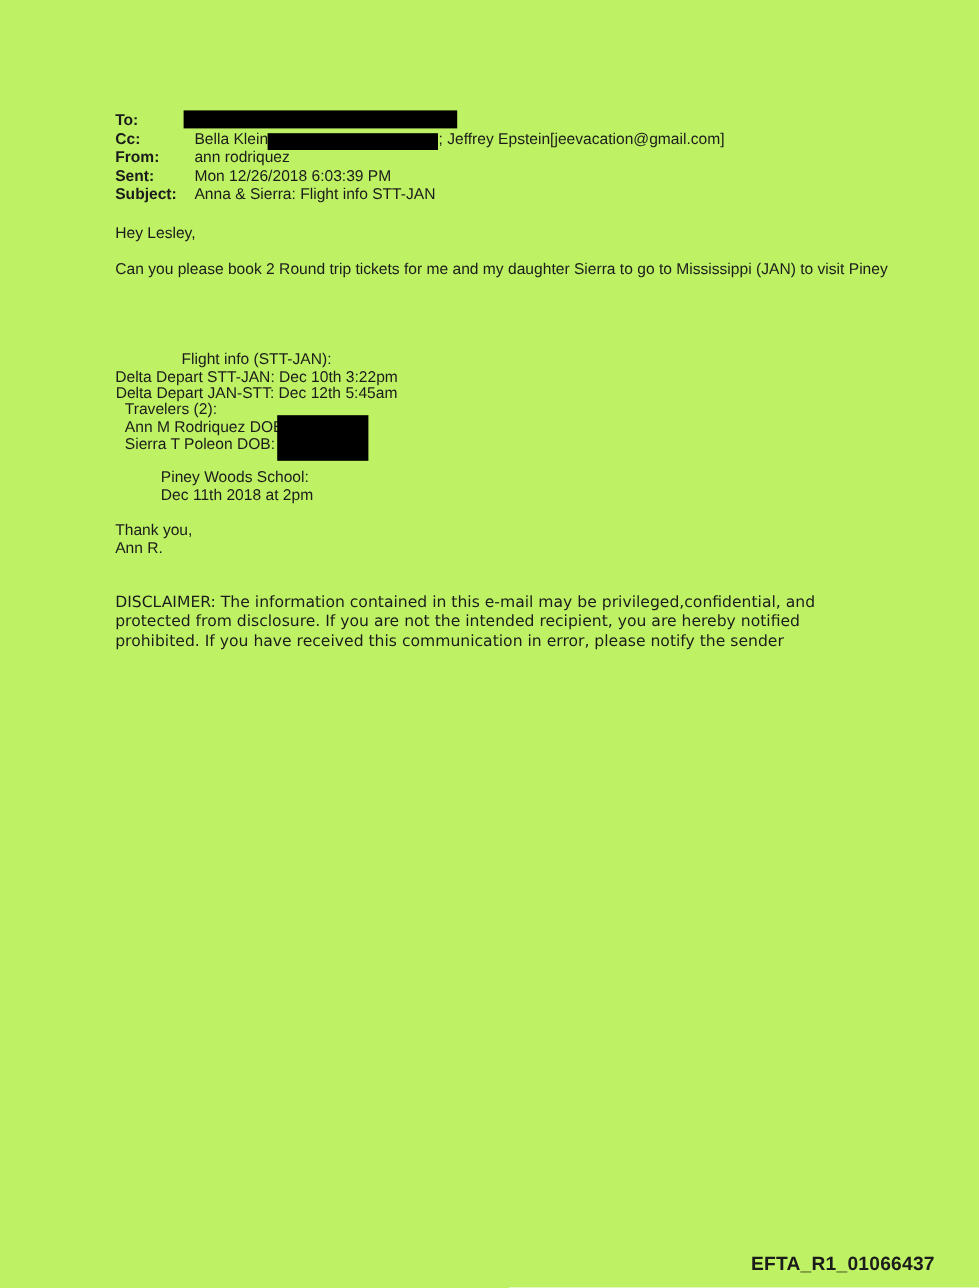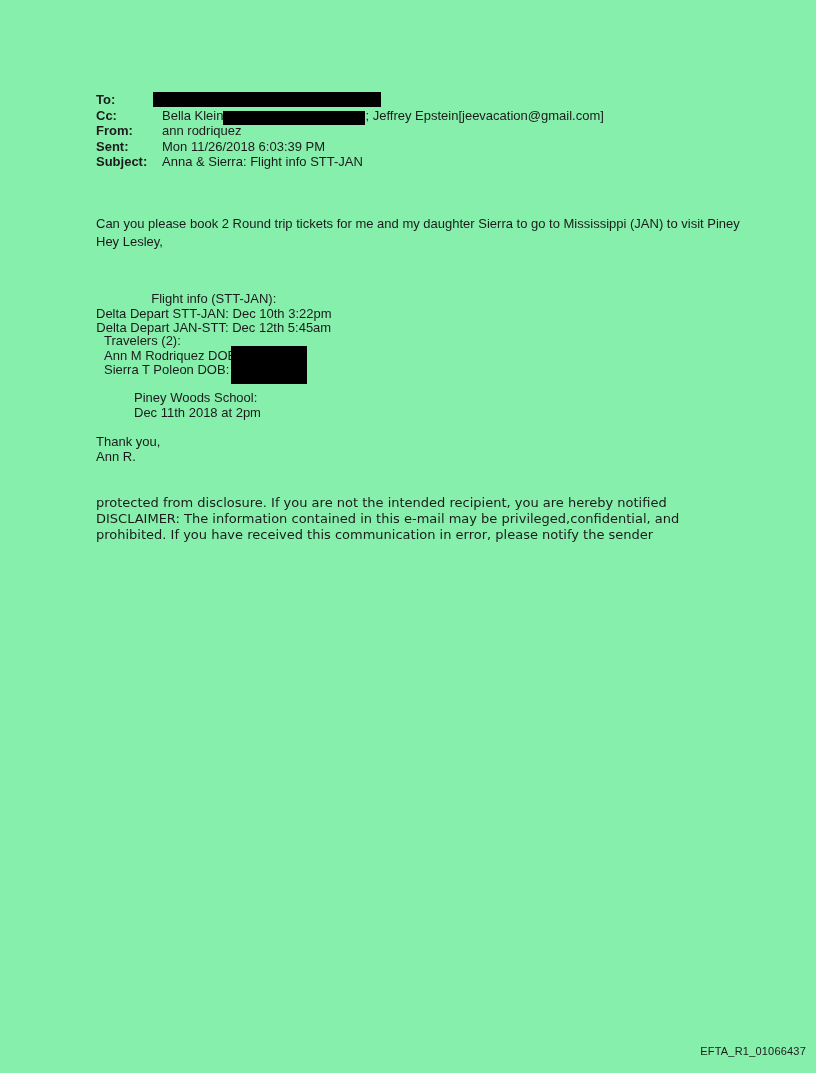--- a/index.html
+++ b/index.html
@@ -1,20 +1,20 @@
 <!DOCTYPE html>
 <html><head>
 <meta charset="utf-8">
 <style>
   html, body { margin: 0; padding: 0; background: #ffffff; }
   .page {
     position: relative;
     width: 816px;
     height: 1073px;
-    background: #86efac;
+    background: #bef264;
     font-family: "Liberation Sans", sans-serif;
     font-size: 13px;
     color: #1b1b1b;
     overflow: hidden;
   }
   
   .email-header {
     position: absolute;
     left: 96px;
     top: 92px;
@@ -40,21 +40,21 @@
     margin-top: 0px;
   }
   .cc-bar {
     width: 142px;
     height: 14px;
     vertical-align: text-bottom;
     margin-bottom: -2px;
   }
   
   .blk { position: absolute; left: 96px; line-height: 14.6px; white-space: nowrap; }
-  .greeting   { top: 187px; margin-top: 48px; }
+  .greeting   { top: 187px; }
   .request    { top: 217px; }
   .flight     { top: 292px; text-align: center; }
   .travelers  { top: 334px; left: 104px; }
   .dob-bar {
     position: absolute;
     left: 127px;
     top: 12px;
     width: 76px;
     height: 38px;
     background: #000000;
@@ -67,43 +67,44 @@
     left: 96px;
     top: 495px;
     font-family: "DejaVu Sans", sans-serif;
     font-size: 13px;
     line-height: 16.2px;
     white-space: nowrap;
   }
   
   .bates {
     position: absolute;
-    right: 10px;
+    right: 37px;
     top: 1045px;
-    font-size: 11px;
+    font-size: 16px;
     letter-spacing: 0.2px;
+    font-weight: bold;
   }
 </style>
 </head>
 <body>
 
 <div class="page">
 
   <div class="email-header">
     <div class="hrow">
       <span class="hlabel">To:</span><span class="redact to-bar"></span>
     </div>
     <div class="hrow">
       <span class="hlabel">Cc:</span><span>Bella Klein</span><span class="redact cc-bar"></span><span>; Jeffrey Epstein[jeevacation@gmail.com]</span>
     </div>
     <div class="hrow">
       <span class="hlabel">From:</span><span>ann rodriquez</span>
     </div>
     <div class="hrow">
-      <span class="hlabel">Sent:</span><span>Mon 11/26/2018 6:03:39 PM</span>
+      <span class="hlabel">Sent:</span><span>Mon 12/26/2018 6:03:39 PM</span>
     </div>
     <div class="hrow">
       <span class="hlabel">Subject:</span><span>Anna &amp; Sierra: Flight info STT-JAN</span>
     </div>
   </div>
 
   <div class="blk greeting">Hey Lesley,</div>
 
   <div class="blk request">
     <div>Can you please book 2 Round trip tickets for me and my daughter Sierra to go to Mississippi (JAN) to visit Piney</div>
@@ -126,20 +127,20 @@
     <div>Piney Woods School:</div>
     <div>Dec 11th 2018 at 2pm</div>
   </div>
 
   <div class="blk closing">
     <div>Thank you,</div>
     <div>Ann R.</div>
   </div>
 
   <div class="disclaimer">
+    <div>DISCLAIMER: The information contained in this e-mail may be privileged,confidential, and</div>
     <div>protected from disclosure. If you are not the intended recipient, you are hereby notified</div>
-    <div>DISCLAIMER: The information contained in this e-mail may be privileged,confidential, and</div>
     <div>prohibited. If you have received this communication in error, please notify the sender</div>
   </div>
 
   <div class="bates">EFTA_R1_01066437</div>
 
 </div>
 
 </body></html>

